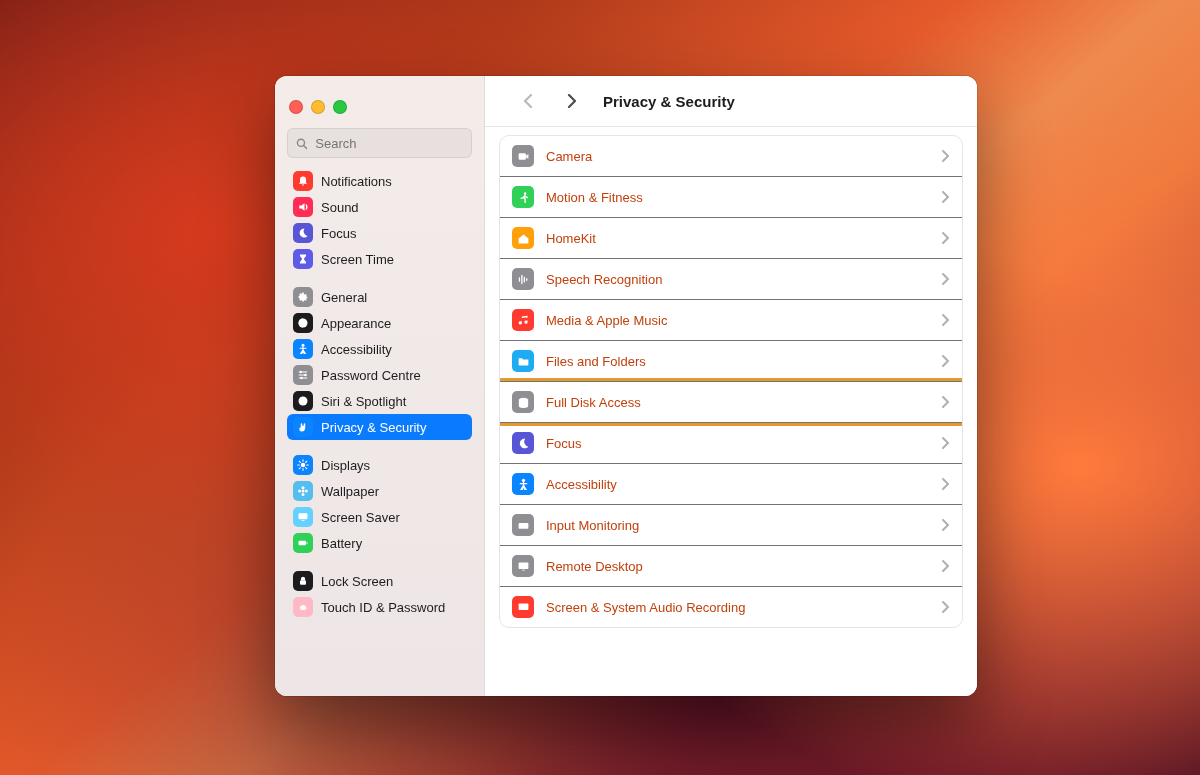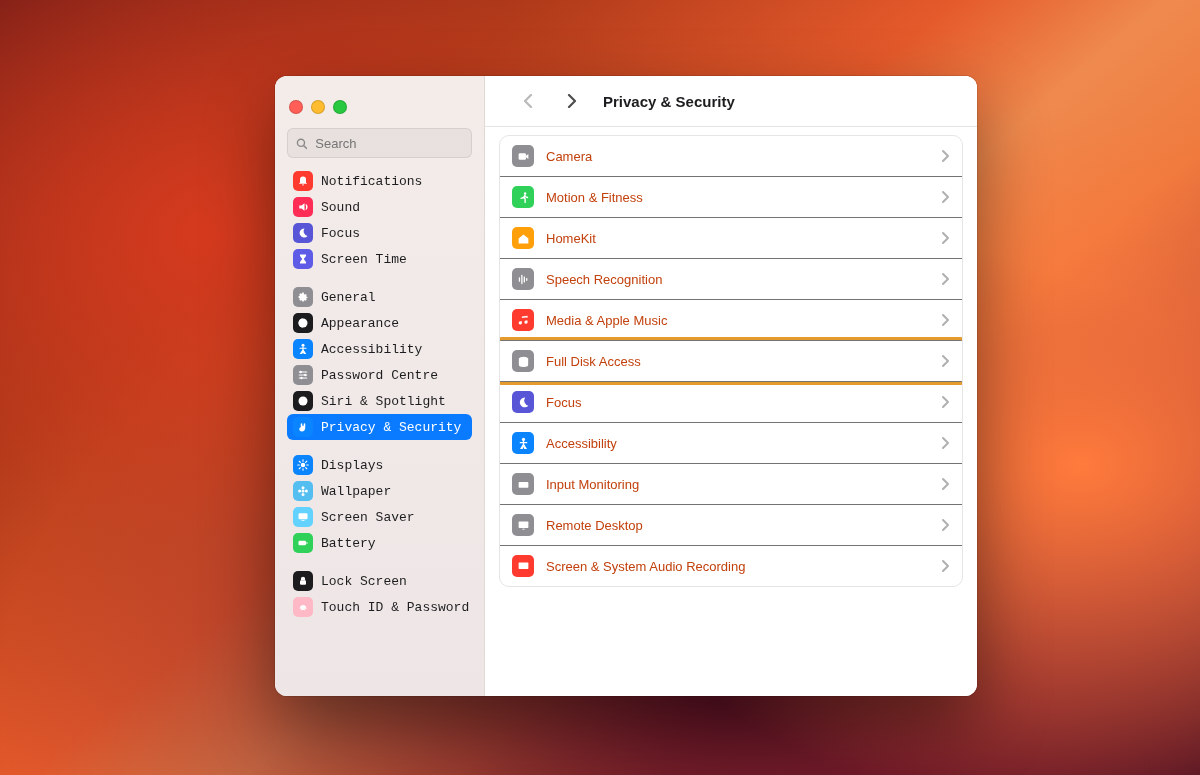--- a/index.html
+++ b/index.html
@@ -83,21 +83,21 @@
   }
   .mag { width: 13px; height: 13px; }
   .mag circle { fill: none; stroke: #8a8a8a; stroke-width: 2; }
   .mag line   { stroke: #8a8a8a; stroke-width: 2; stroke-linecap: round; }
 
   .nav {
     flex: 1 1 auto;
     overflow: hidden;
     padding: 0 4px;
   }
-  .nav-section { margin-top: 12px; font-family: Liberation Mono, monospace; }
+  .nav-section { margin-top: 12px; }
   .nav-section:first-child { margin-top: 0; }
 
   .nav-row {
     display: flex;
     align-items: center;
     gap: 8px;
     height: 26px;
     border-radius: 6px;
     padding: 0 6px;
     cursor: default;
@@ -490,20 +490,31 @@
               <div class="row-icon" style="background: rgb(255, 59, 48);">
                 <svg viewBox="0 0 16 16">
                   <path d="M6 3v7.5A2 2 0 1 1 4.5 9H6zM6 3l7-1v7.5A2 2 0 1 1 11.5 8H13V4l-7 1z"></path>
                 </svg>
               </div>
               <div class="rlabel">Media &amp; Apple Music</div>
               <svg class="chev" viewBox="0 0 10 14">
                 <polyline points="3,2 8,7 3,12"></polyline>
               </svg>
             </div>
+            <div class="row">
+              <div class="row-icon" style="background: rgb(29, 171, 242);">
+                <svg viewBox="0 0 16 16">
+                  <path d="M2 4h4l1.5 1.5H14V12a1 1 0 0 1-1 1H3a1 1 0 0 1-1-1z"></path>
+                </svg>
+              </div>
+              <div class="rlabel">Files and Folders</div>
+              <svg class="chev" viewBox="0 0 10 14">
+                <polyline points="3,2 8,7 3,12"></polyline>
+              </svg>
+            </div>
             <div class="row highlighted">
               <div class="row-icon" style="background: rgb(142, 142, 147);">
                 <svg viewBox="0 0 16 16">
                   <ellipse cx="8" cy="4" rx="5" ry="2"></ellipse>
                   <path d="M3 4v8c0 1.1 2.2 2 5 2s5-.9 5-2V4" fill="none" stroke="#fff" stroke-width="1.5"></path>
                 </svg>
               </div>
               <div class="rlabel">Full Disk Access</div>
               <svg class="chev" viewBox="0 0 10 14">
                 <polyline points="3,2 8,7 3,12"></polyline>

